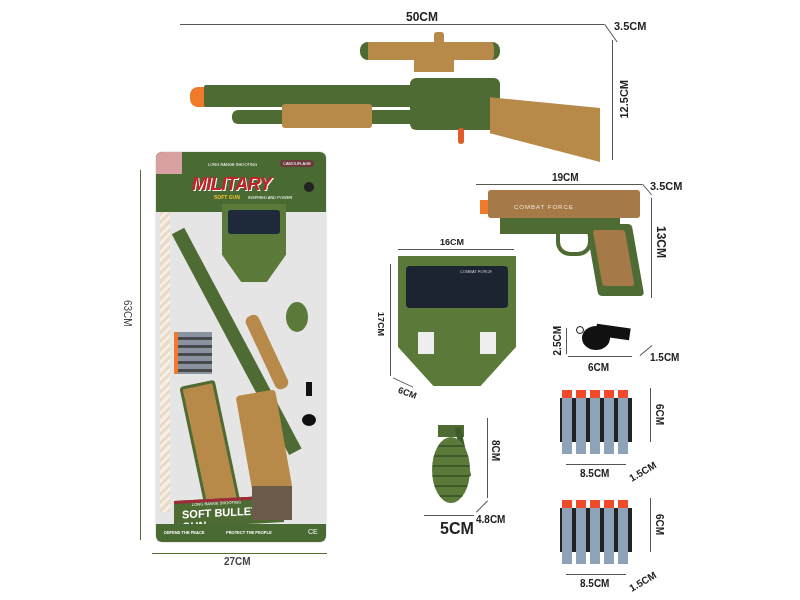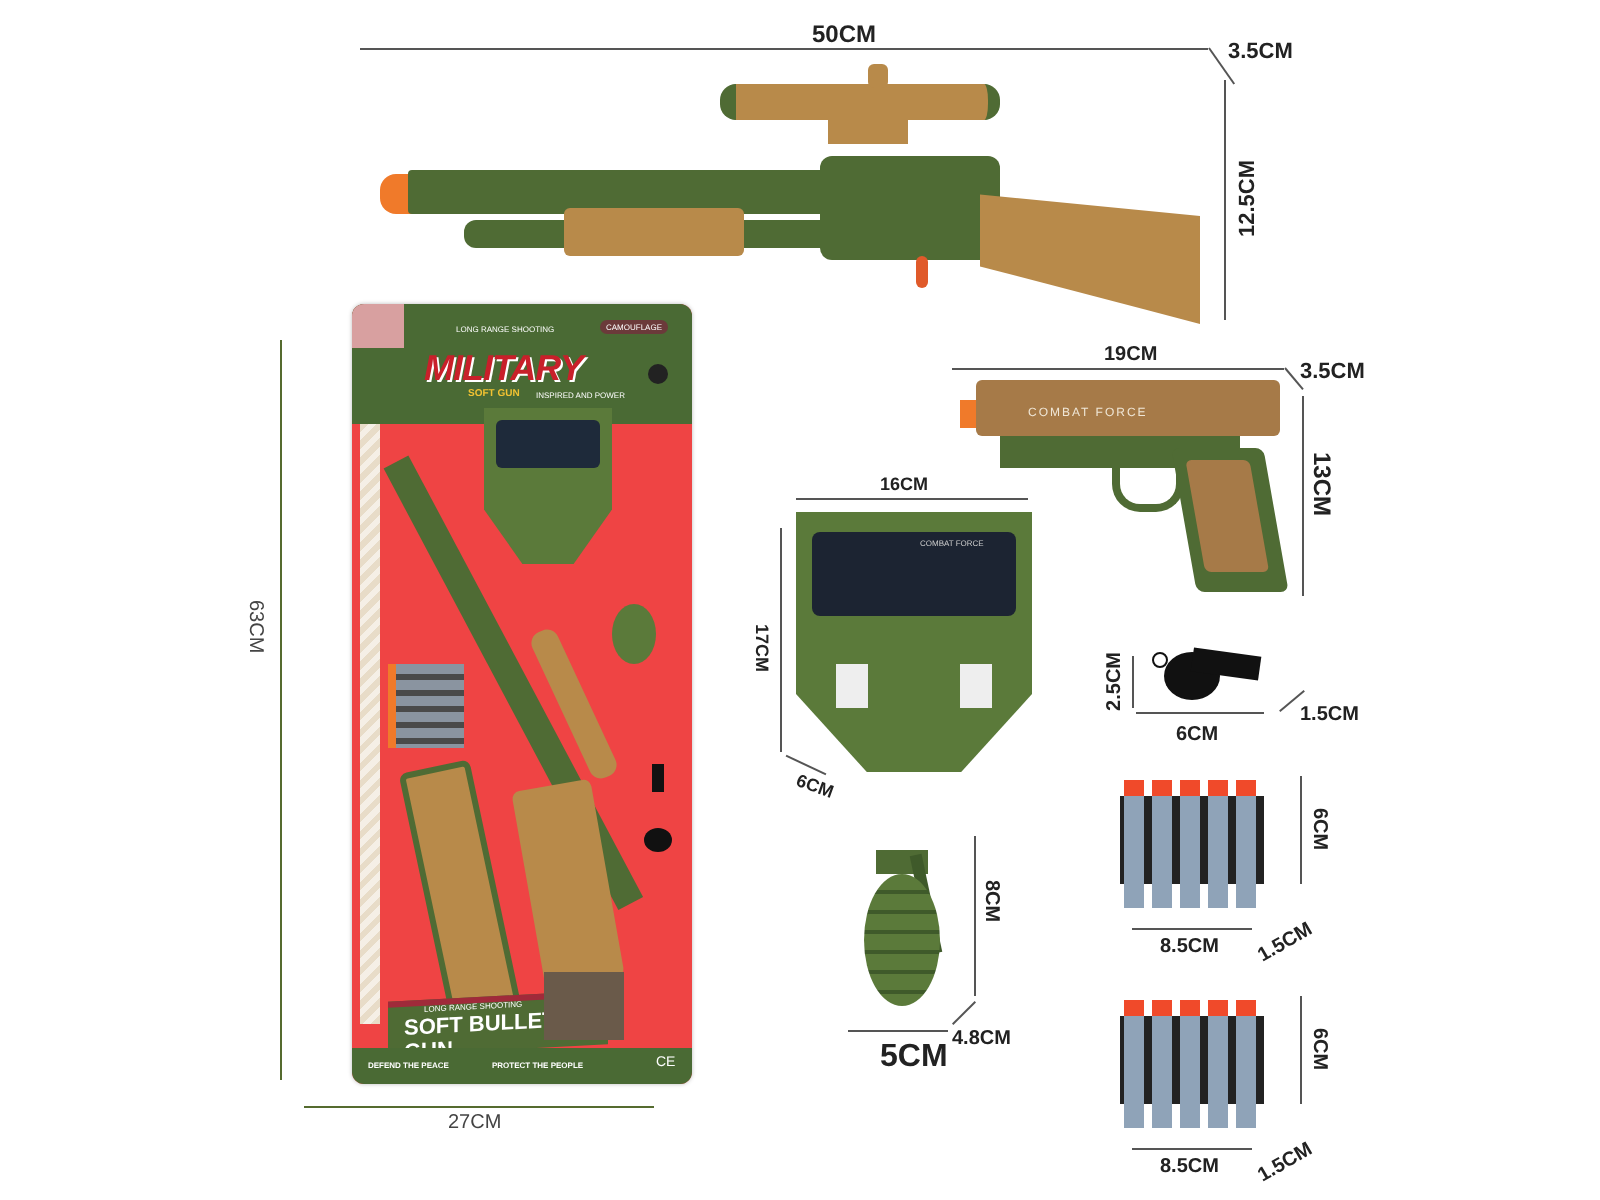--- a/index.html
+++ b/index.html
@@ -7,21 +7,21 @@
   .abs{position:absolute;}
   .lbl{position:absolute;font-weight:bold;font-size:11px;color:#222;white-space:nowrap;}
   .lbl-thin{position:absolute;font-size:10px;color:#444;white-space:nowrap;}
   .line{position:absolute;background:#555;}
   .vtext{writing-mode:vertical-rl;}
   .vtext-rev{writing-mode:vertical-rl;transform:rotate(180deg);}
 </style>
 </head>
 <body>
 
-<div class="abs" style="left:156px;top:152px;width:170px;height:390px;background:#ef4444;border-radius:6px;box-shadow:0 0 2px #bbb;overflow:hidden;margin-left:20px;">
+<div class="abs" style="left:156px;top:152px;width:170px;height:390px;background:#e5e5e5;border-radius:6px;box-shadow:0 0 2px #bbb;overflow:hidden;">
 
   <div class="abs" style="left:0;top:0;width:170px;height:60px;background:#4a6a34;">
     <div class="abs" style="left:0;top:0;width:26px;height:22px;background:#d8a0a0;"></div>
     <div class="abs" style="left:52px;top:10px;font-size:4px;color:#fff;">LONG RANGE SHOOTING</div>
     <div class="abs" style="left:124px;top:8px;font-size:4px;color:#fff;background:#6b3a3a;border-radius:4px;padding:1px 3px;">CAMOUFLAGE</div>
     <div class="abs" style="left:36px;top:22px;font-size:18px;font-weight:bold;font-style:italic;color:#c8202a;text-shadow:1px 1px 0 #fff;letter-spacing:-0.5px;">MILITARY</div>
     <div class="abs" style="left:58px;top:42px;font-size:5px;font-weight:bold;color:#f1c232;">SOFT GUN</div>
     <div class="abs" style="left:92px;top:43px;font-size:4px;color:#fff;">INSPIRED AND POWER</div>
     <div class="abs" style="left:148px;top:30px;width:10px;height:10px;border-radius:50%;background:#222;"></div>
   </div>
@@ -54,21 +54,21 @@
   <div class="abs" style="left:0;top:372px;width:170px;height:18px;background:#4a6a34;">
     <div class="abs" style="left:8px;top:6px;font-size:4px;color:#fff;font-weight:bold;">DEFEND THE PEACE</div>
     <div class="abs" style="left:70px;top:6px;font-size:4px;color:#fff;font-weight:bold;">PROTECT THE PEOPLE</div>
     <div class="abs" style="left:152px;top:4px;font-size:7px;color:#fff;">CE</div>
   </div>
 </div>
 
 <div class="line" style="left:140px;top:170px;width:1px;height:370px;background:#556b2f;"></div>
 <div class="lbl-thin vtext" style="left:122px;top:300px;">63CM</div>
 <div class="line" style="left:152px;top:553px;width:175px;height:1px;background:#556b2f;"></div>
-<div class="lbl-thin" style="left:224px;top:556px;">27CM</div>
+<div class="lbl-thin" style="left:224px;top:556px;font-weight:bold;">27CM</div>
 
 <div class="line" style="left:180px;top:24px;width:424px;height:1px;"></div>
 <div class="lbl" style="left:406px;top:10px;font-size:12px;">50CM</div>
 <div class="line" style="left:604px;top:24px;width:1px;height:22px;transform:rotate(-35deg);transform-origin:top;"></div>
 <div class="lbl" style="left:614px;top:20px;">3.5CM</div>
 <div class="line" style="left:612px;top:40px;width:1px;height:120px;"></div>
 <div class="lbl vtext-rev" style="left:618px;top:80px;">12.5CM</div>
 <div class="abs" style="left:190px;top:30px;width:420px;height:140px;">
   <div class="abs" style="left:170px;top:12px;width:126px;height:18px;background:#b88a4a;border-radius:8px;border-left:8px solid #4f6b34;border-right:6px solid #4f6b34;"></div>
   <div class="abs" style="left:244px;top:2px;width:10px;height:12px;background:#b88a4a;border-radius:3px;"></div>

